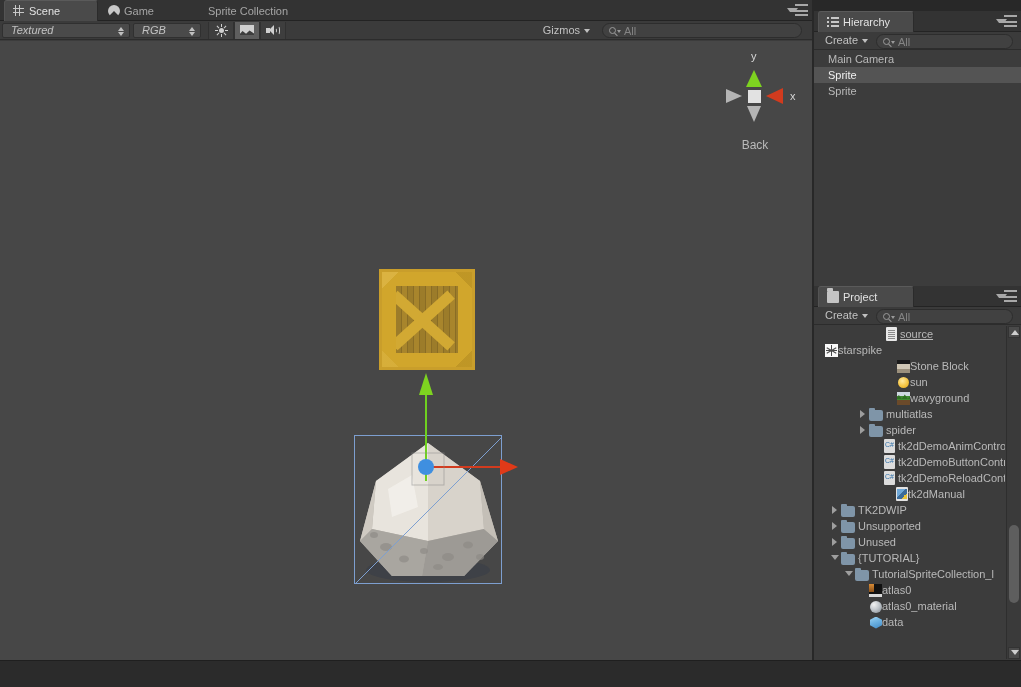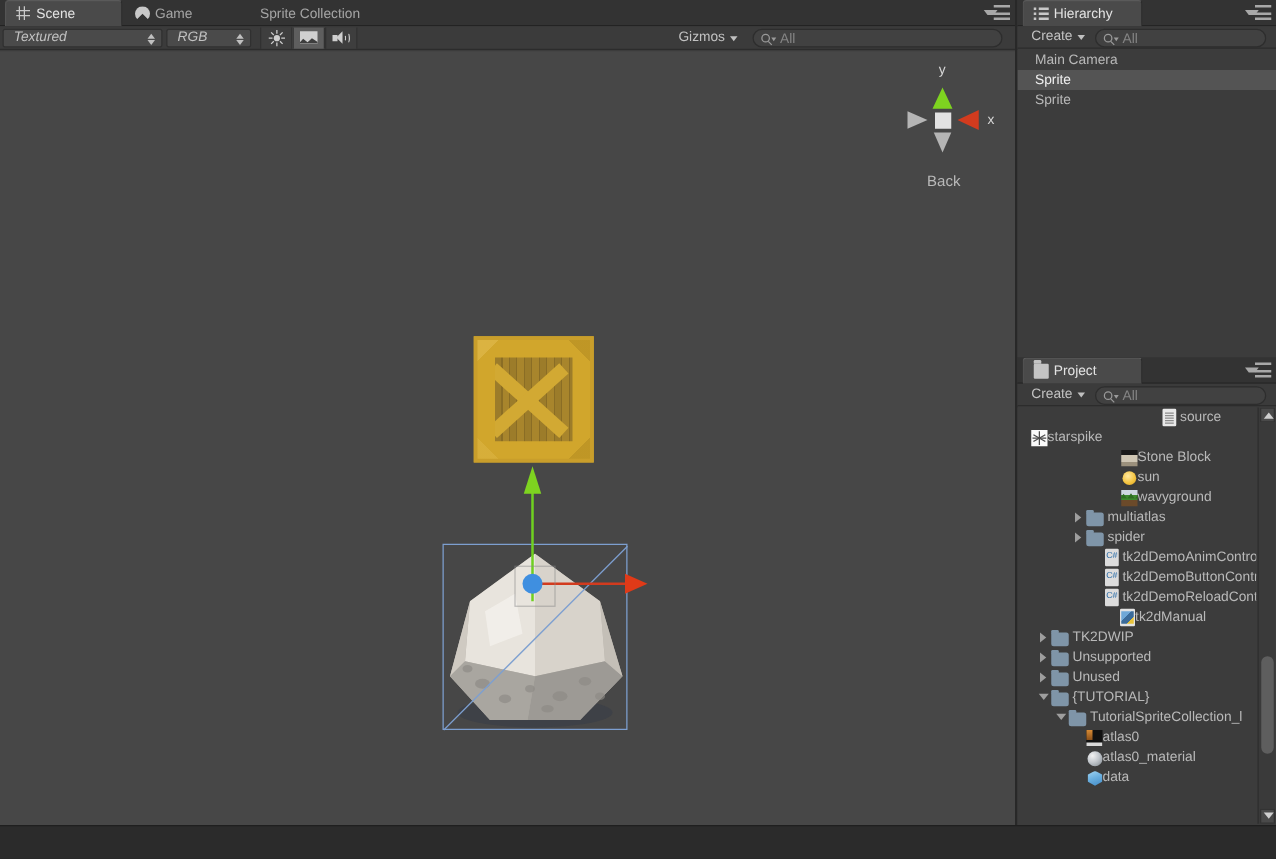--- a/index.html
+++ b/index.html
@@ -247,21 +247,21 @@
     background: #e2e2e2;
   }
   .ax-arrow { position: absolute; width: 0; height: 0; }
   .ax-x { left: 56px; top: 40px; border-top: 8.5px solid transparent; border-bottom: 8.5px solid transparent; border-right: 17px solid #d23b1e; }
   .ax-xneg { left: 16px; top: 41px; border-top: 7.5px solid transparent; border-bottom: 7.5px solid transparent; border-left: 16px solid #b5b5b5; }
   .ax-y { left: 36px; top: 22px; border-left: 8.5px solid transparent; border-right: 8.5px solid transparent; border-bottom: 17px solid #7ed320; }
   .ax-yneg { left: 37px; top: 58px; border-left: 7.5px solid transparent; border-right: 7.5px solid transparent; border-top: 16px solid #b5b5b5; }
 
   
   #hierarchy {
-    position: absolute; left: 814px; top: 0; width: 207px; height: 286px;
+    position: absolute; left: 814px; top: 11px; width: 207px; height: 286px;
     background: #3c3c3c;
   }
   #project {
     position: absolute; left: 814px; top: 286px; width: 207px; height: 374px;
     background: #3c3c3c;
   }
   .panel-tabstrip {
     position: relative; height: 21px; background: #333333;
     border-bottom: 1px solid #242424;
   }
@@ -646,21 +646,21 @@
         <span>Create</span>
       </div>
       <div class="searchfield" style="left:62px;right:8px;">
         <span class="mag"></span>
         <span class="caretdn"></span>
         <span>All</span>
       </div>
     </div>
 
     <div class="panel-list" id="project-list" style="right:16px;">
-        <div class="p-row" style="padding-left: 104px;">
+        <div class="p-row" style="padding-left: 60px; text-decoration: underline;">
           <span class="tri"></span>
           <span class="p-ico ico-doc"></span>
           <span>source</span>
         </div>
         <div class="p-row" style="">
           <span class="tri"></span>
           <span class="p-ico ico-star">
             <i></i>
             <i></i>
             <i></i>

